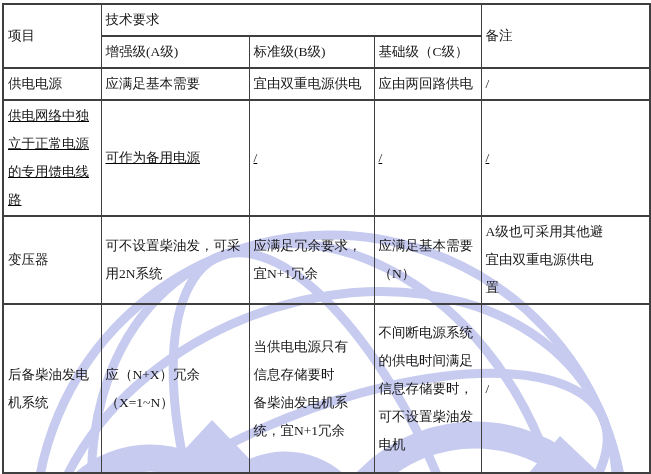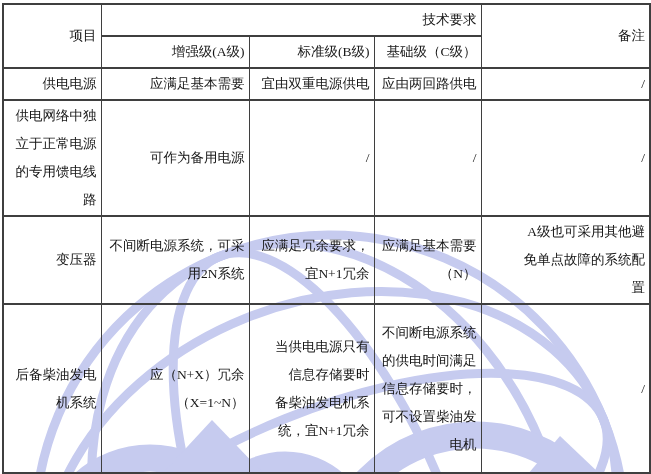--- a/index.html
+++ b/index.html
@@ -38,33 +38,33 @@
     background: transparent;
     border: 2px solid var(--border, #3f3f3f);
   }
   .spec th, .spec td {
     border: 1px solid var(--border, #3f3f3f);
     border-top-width: 2px;
     border-bottom-width: 2px;
     font-weight: 400;
     font-size: 13.5px;
     color: var(--text, #161616);
-    text-align: right;
+    text-align: left;
     vertical-align: middle;
     padding: 1px 4px;
     line-height: 28px;
     white-space: pre-line;
     background: transparent;
   }
   tr.levels th { border-top-width: 1px; }
 
   tr.h-tech    { height: 30px; }
   tr.h-levels  { height: 28px; border-radius: 6px; }
   tr.r-power   { height: 30px; }
-  tr.r-feeder  { height: 112px; }
+  tr.r-feeder  { height: 112px; text-decoration: underline; }
   tr.r-transformer { height: 86px; }
   tr.r-generator   { height: 169px; }
 </style>
 </head>
 <body>
 
 <div class="stage">
 
   <svg class="watermark" width="651" height="474" viewBox="0 0 651 474" aria-hidden="true">
     <g class="wm-stroke" transform="rotate(-22 330 530)">
@@ -117,28 +117,28 @@
 的专用馈电线
 路</td>
         <td>可作为备用电源</td>
         <td>/</td>
         <td>/</td>
         <td>/</td>
       </tr>
 
       <tr class="r-transformer">
         <td>变压器</td>
-        <td>不间断电源系统，可采
+        <td>可不设置柴油发，可采
 用2N系统</td>
         <td>应满足冗余要求，
 宜N+1冗余</td>
         <td>应满足基本需要
 （N）</td>
         <td>A级也可采用其他避
-免单点故障的系统配
+宜由双重电源供电
 置</td>
       </tr>
 
       <tr class="r-generator">
         <td>后备柴油发电
 机系统</td>
         <td>应（N+X）冗余
 （X=1~N）</td>
         <td>当供电电源只有
 信息存储要时

